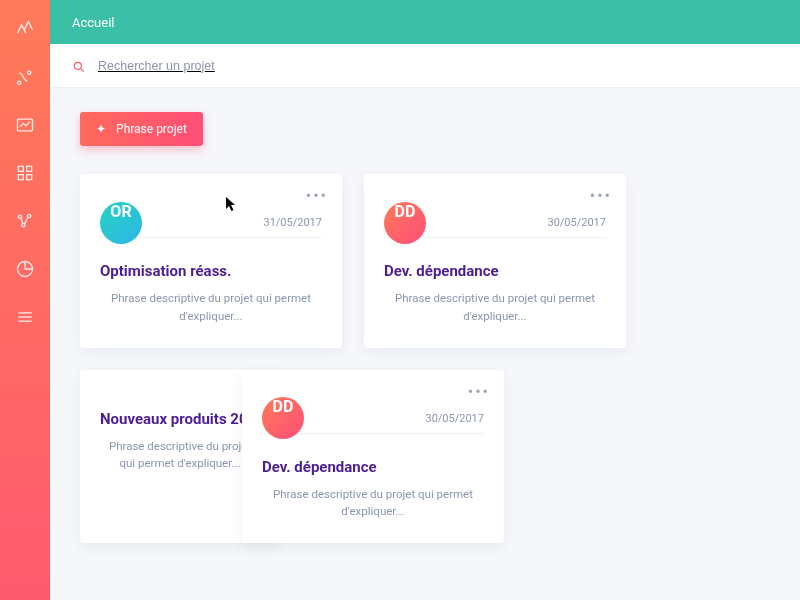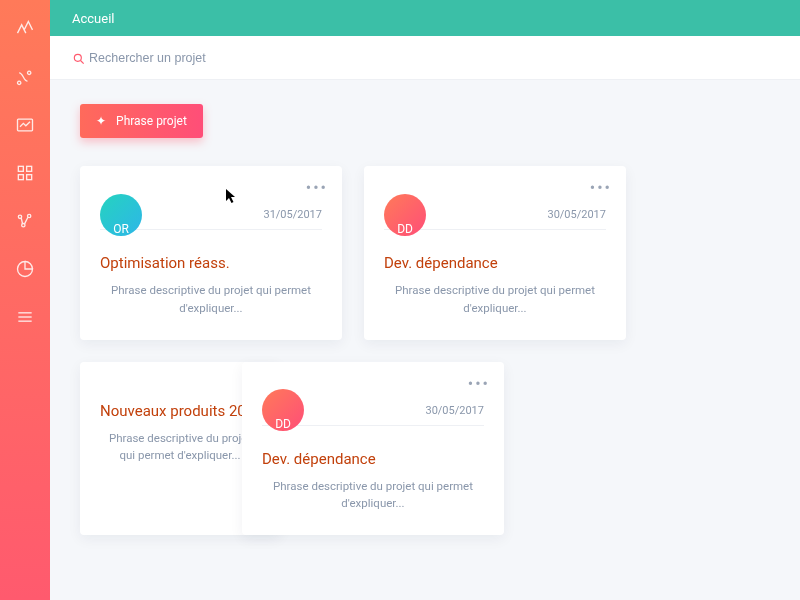--- a/index.html
+++ b/index.html
@@ -8,44 +8,44 @@
 
   
   .sidebar { width: 50px; background: linear-gradient(180deg, #ff7a59 0%, #ff5a6e 100%); display: flex; flex-direction: column; align-items: center; padding-top: 18px; gap: 26px; }
   .sidebar .nav-icon { width: 22px; height: 22px; display: flex; align-items: center; justify-content: center; color: #fff; opacity: .85; cursor: pointer; }
   .sidebar .nav-icon svg { stroke: #fff; fill: none; stroke-width: 1.6; }
 
   
   .main { flex: 1; display: flex; flex-direction: column; min-width: 0; }
 
   
-  .topbar { height: 36px; background: #3bbfa7; display: flex; align-items: center; padding: 0 22px; color: #fff; font-size: 13px; }
+  .topbar { height: 44px; background: #3bbfa7; display: flex; align-items: center; padding: 0 22px; color: #fff; font-size: 13px; }
 
   
-  .searchbar { height: 44px; background: #fff; display: flex; align-items: center; padding: 0 22px; gap: 3px; border-bottom: 1px solid #eef0f4; }
+  .searchbar { height: 44px; background: #fff; display: flex; align-items: center; padding: 0 22px; gap: 12px; border-bottom: 1px solid #eef0f4; text-decoration: underline; }
   .searchbar .search-ic { width: 14px; height: 14px; }
   .searchbar .search-ic svg { stroke: #ff5a6e; fill: none; stroke-width: 2; }
   .searchbar input { border: none; outline: none; font-size: 12.5px; color: #6b7a90; flex: 1; background: transparent; }
   .searchbar input::placeholder { color: #8a97ab; }
 
   
   .content { flex: 1; padding: 24px 24px 24px 30px; background: #f5f7fa; overflow: hidden; }
 
   .new-btn { display: inline-flex; align-items: center; gap: 10px; background: linear-gradient(90deg, #ff6a5b 0%, #ff4e78 100%); color: #fff; font-size: 12px; padding: 10px 16px; border-radius: 3px; cursor: pointer; box-shadow: 0 4px 10px rgba(255,90,110,.35); }
   .new-btn .plus { font-size: 12px; line-height: 1; }
 
   .grid { margin-top: 28px; display: flex; flex-wrap: wrap; gap: 22px; }
 
   .card { width: 262px; background: #fff; border-radius: 4px; box-shadow: 0 4px 14px rgba(20,30,60,.06); padding: 16px 20px 22px 20px; position: relative; }
   .card .menu { position: absolute; top: 12px; right: 14px; color: #9aa4b5; font-size: 16px; letter-spacing: 2px; cursor: pointer; }
   .card .rowtop { display: flex; align-items: center; justify-content: space-between; border-bottom: 1px solid #eef0f4; padding-bottom: 0; position: relative; }
   .avatar-wrap { margin-bottom: -18px; }
-  .avatar { width: 42px; height: 42px; border-radius: 50%; display: flex; align-items: flex-end; justify-content: center; color: #fff; font-size: 12px; font-weight: 400; }
+  .avatar { width: 42px; height: 42px; border-radius: 50%; display: flex; align-items: flex-start; justify-content: center; color: #fff; font-size: 16px; font-weight: 700; }
   .card .date { font-size: 11px; color: #8a97ab; padding-top: 26px; padding-bottom: 8px; text-align: center; }
-  .card .title { margin-top: 24px; font-size: 15px; font-weight: 400; color: #c2410c; }
+  .card .title { margin-top: 24px; font-size: 15px; font-weight: 700; color: #4c1d95; }
   .card .desc { margin-top: 10px; font-size: 11.5px; color: #8a97ab; line-height: 1.55; text-align: center; }
 
   .cursor { position: absolute; width: 12px; height: 16px; pointer-events: none; }
 </style>
 </head>
 <body>
 
 <div class="app">
 
   <div class="sidebar">

